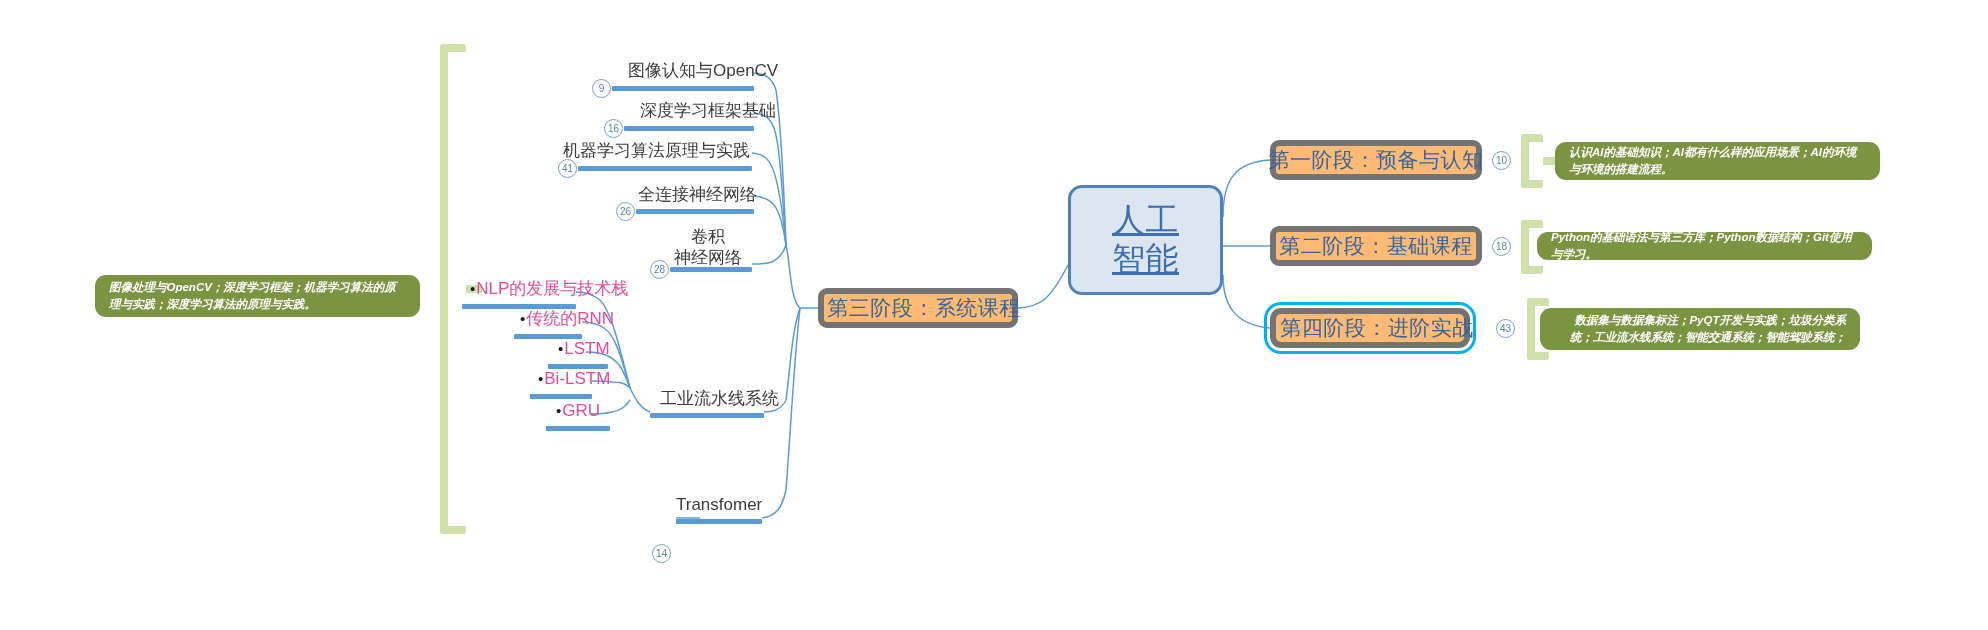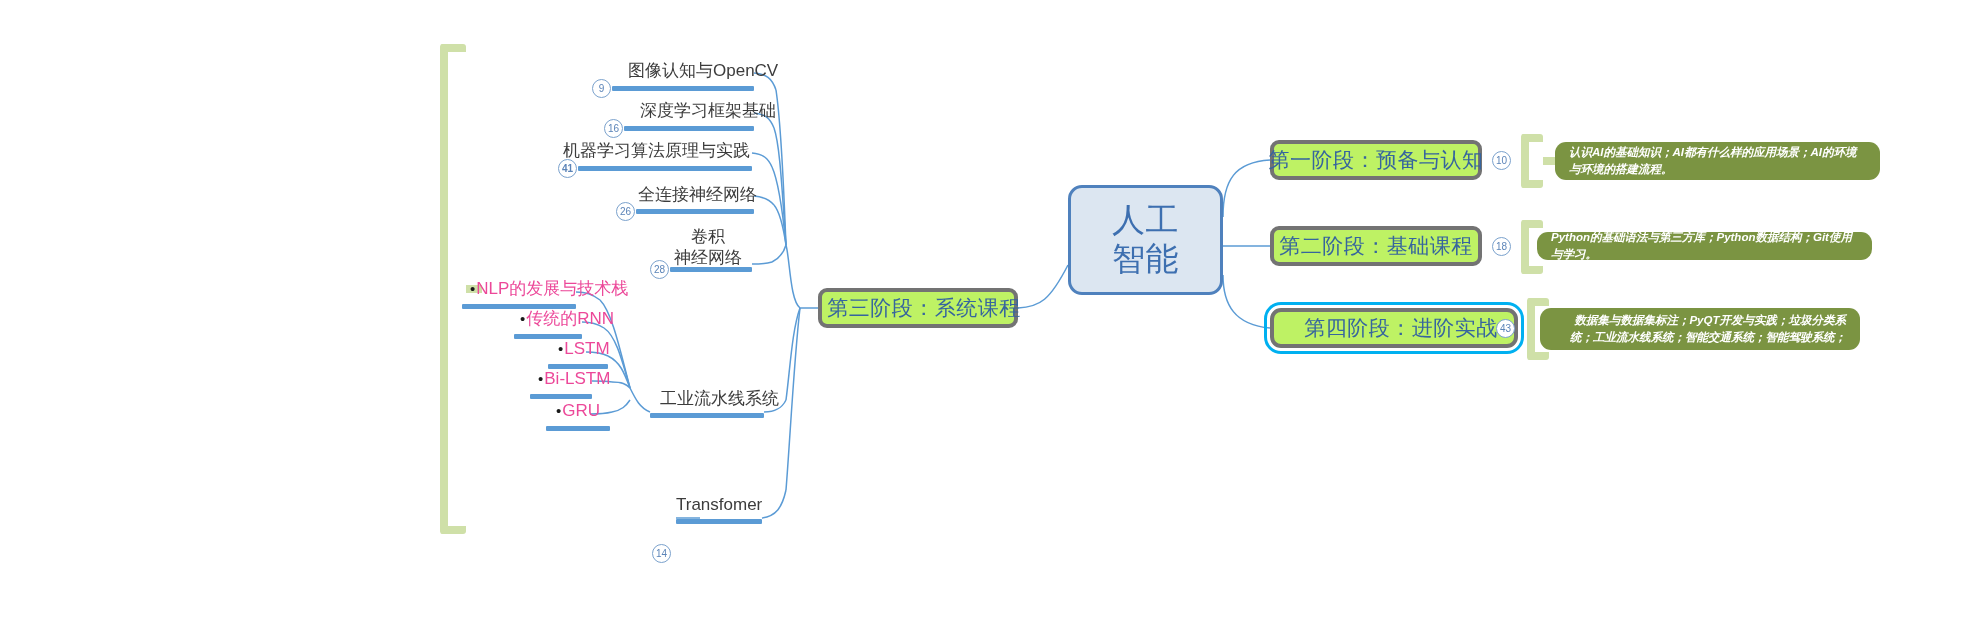--- a/index.html
+++ b/index.html
@@ -10,22 +10,22 @@
     overflow:hidden;
     position:relative;
   }
   #canvas{position:absolute;left:0;top:0;width:1988px;height:630px;}
   svg.links{position:absolute;left:0;top:0;width:1988px;height:630px;pointer-events:none;}
 
   
   .node{
     position:absolute;
     box-sizing:border-box;
-    background:#bef264;
-    border:4px solid #737373;
+    background:#fdba74;
+    border:6px solid #737373;
     border-radius:9px;
     color:#36659e;
     display:flex;align-items:center;justify-content:center;
     white-space:nowrap;
     letter-spacing:.5px;
   }
   .node.central{
     background:#dce6f1;
     border:3px solid #4f81bd;
     border-radius:14px;
@@ -154,36 +154,36 @@
       <path d="M612,382 C606,381 600,381 592,381"></path>
       <path d="M630,400 C626,406 622,410 612,412"></path>
       <path d="M612,412 C604,414 598,414 590,414"></path>
 
       <path d="M800,308 C794,360 790,440 786,490"></path>
       <path d="M786,490 C782,508 776,516 762,518"></path>
       <path d="M700,518 L676,518"></path>
     </g>
   </svg>
 
-  <div class="node central" style="left:1068px;top:185px;width:155px;height:110px;">
+  <div class="node central" style="left:1068px;top:185px;width:155px;height:110px;text-decoration:underline;">
     <span>人工</span>
     <span>智能</span>
   </div>
 
   <div class="node stage" style="left:1270px;top:140px;width:212px;height:40px;">
     <span>第一阶段：预备与认知</span>
   </div>
   <div class="badge" style="left:1492px;top:151px;">10</div>
 
   <div class="node stage" style="left:1270px;top:226px;width:212px;height:40px;">
     <span>第二阶段：基础课程</span>
   </div>
   <div class="badge" style="left:1492px;top:237px;">18</div>
 
-  <div class="node stage selected" style="left:1270px;top:308px;width:248px;height:40px;padding-left:14px;">
+  <div class="node stage selected" style="left:1270px;top:308px;width:200px;height:40px;padding-left:14px;">
     <span>第四阶段：进阶实战</span>
   </div>
   <div class="badge" style="left:1496px;top:319px;">43</div>
 
   <div class="node stage" style="left:818px;top:288px;width:200px;height:40px;padding-left:12px;">
     <span>第三阶段：系统课程</span>
   </div>
 
   <div class="bracket" style="left:1521px;top:134px;width:22px;height:54px;">
     <span class="stub"></span>
@@ -202,32 +202,35 @@
     <span>Python的基础语法与第三方库；Python数据结构；Git使用与学习。</span>
   </div>
   <div class="greenbox" style="left:1540px;top:308px;width:320px;height:42px;text-align:right;">
     <span>数据集与数据集标注；PyQT开发与实践；垃圾分类系统；工业流水线系统；智能交通系统；智能驾驶系统；</span>
   </div>
 
   <div class="bracket" style="left:440px;top:44px;width:26px;height:490px;">
     <span class="stub"></span>
   </div>
 
+  <div class="greenbox" style="left:95px;top:275px;width:325px;height:42px;">
+    <span>图像处理与OpenCV；深度学习框架；机器学习算法的原理与实践；深度学习算法的原理与实践。</span>
+  </div>
 
   <div class="topic" style="left:628px;top:60px;">图像认知与OpenCV</div>
   <div class="underline" style="left:612px;top:86px;width:142px;"></div>
   <div class="badge" style="left:592px;top:79px;">9</div>
 
   <div class="topic" style="left:640px;top:100px;">深度学习框架基础</div>
   <div class="underline" style="left:624px;top:126px;width:130px;"></div>
   <div class="badge" style="left:604px;top:119px;">16</div>
 
   <div class="topic" style="left:563px;top:140px;">机器学习算法原理与实践</div>
   <div class="underline" style="left:578px;top:166px;width:174px;"></div>
-  <div class="badge" style="left:558px;top:159px;font-weight:bold;">41</div>
+  <div class="badge" style="left:558px;top:159px;">41</div>
 
   <div class="topic" style="left:638px;top:184px;">全连接神经网络</div>
   <div class="underline" style="left:636px;top:209px;width:118px;"></div>
   <div class="badge" style="left:616px;top:202px;">26</div>
 
   <div class="topic two-line" style="left:660px;top:226px;width:96px;">
     <div>卷积</div>
     <div>神经网络</div>
   </div>
   <div class="underline" style="left:670px;top:267px;width:82px;"></div>

